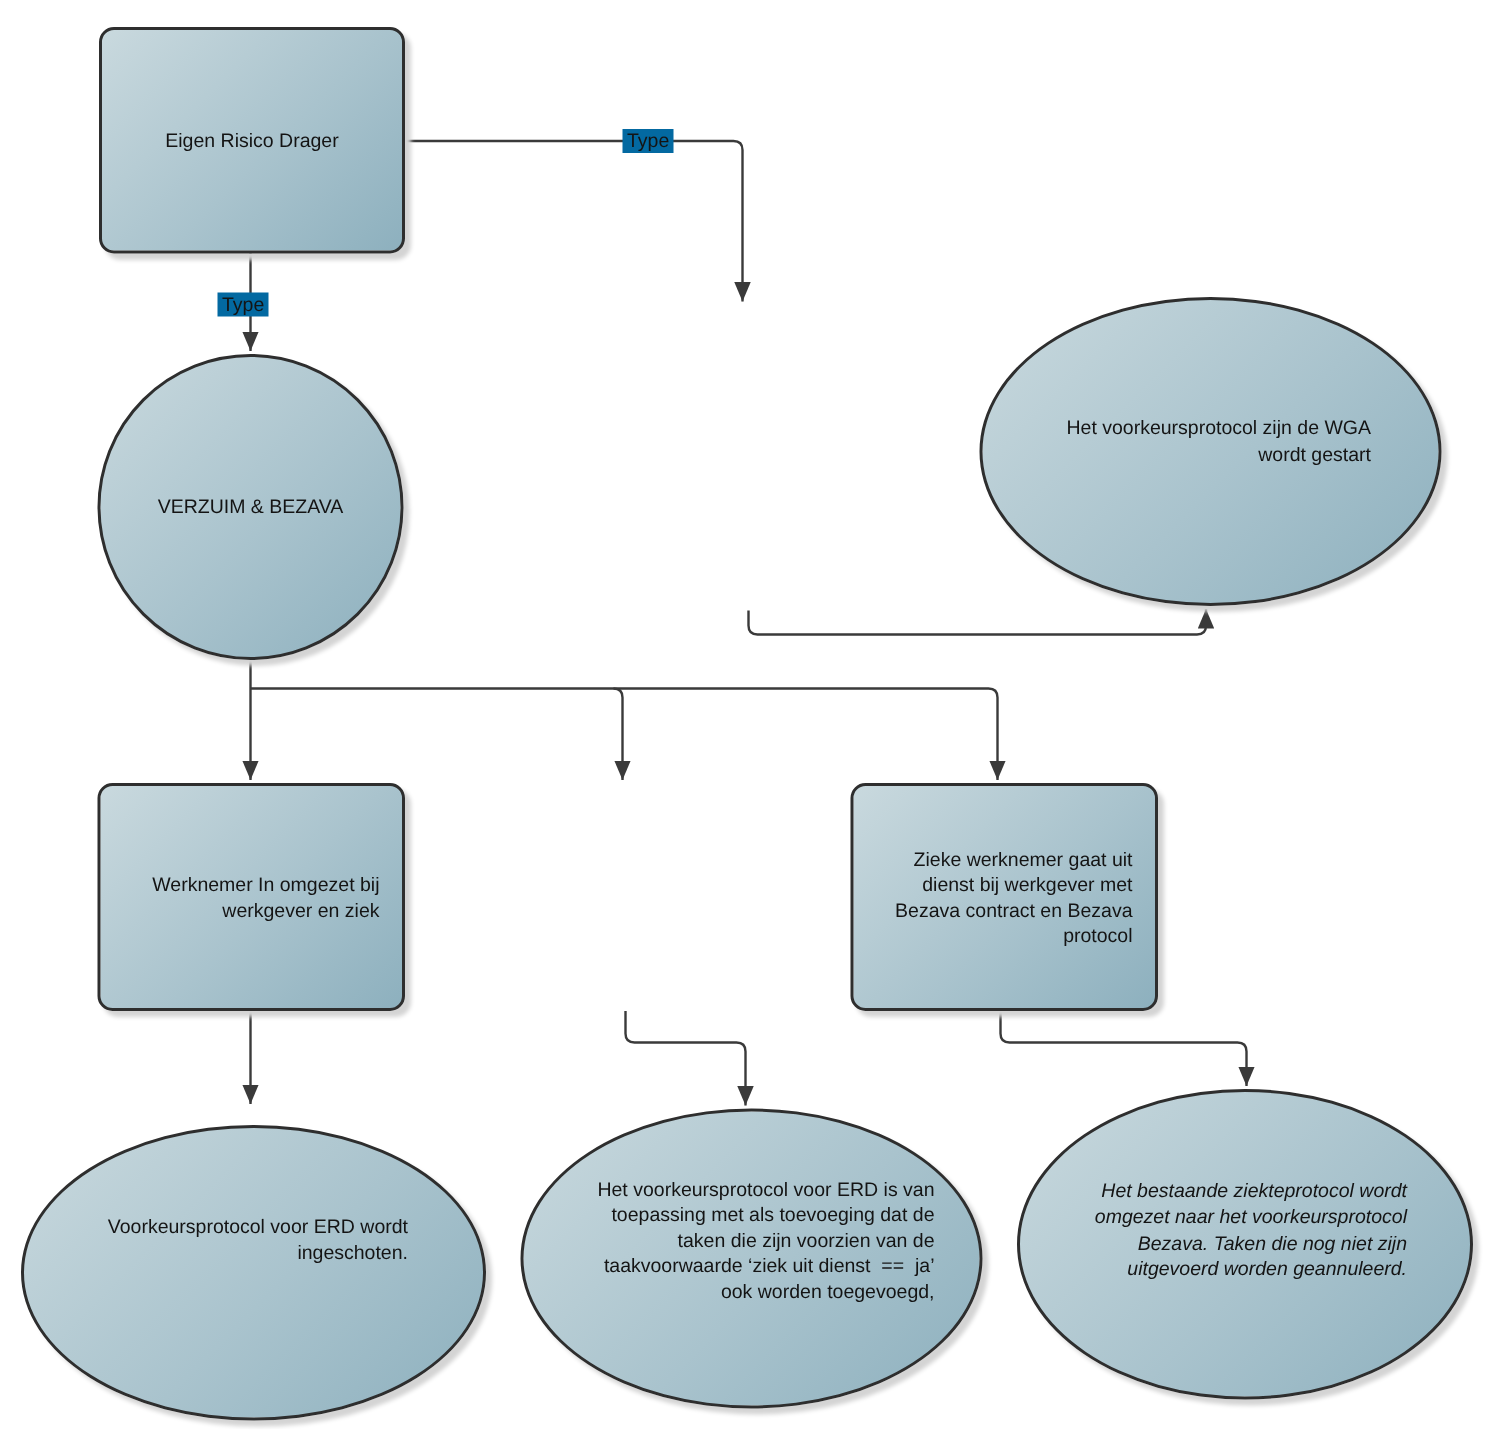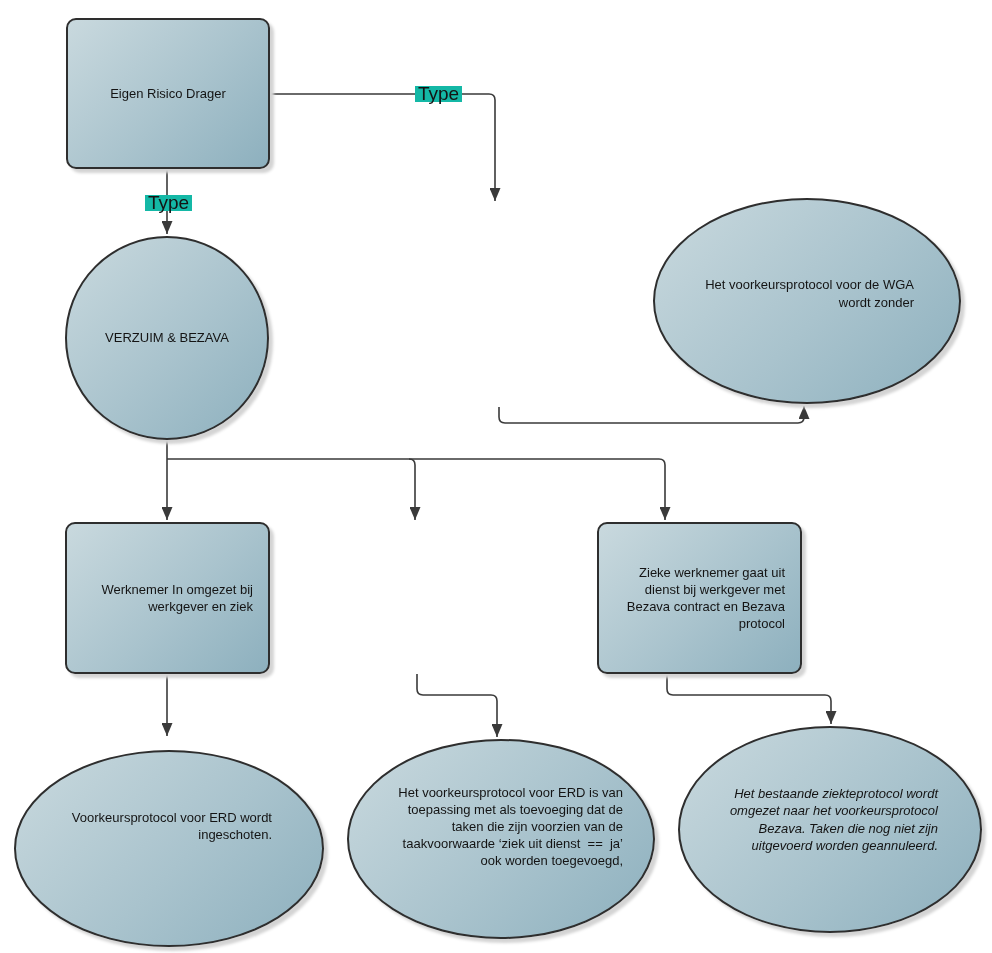--- a/index.html
+++ b/index.html
@@ -22,22 +22,22 @@
     box-shadow:4px 4px 3px #d4d4d4;
     color:#141414;
     font-size:13px; line-height:1.32;
     text-align:right;
   }
   .node-label { white-space:pre-wrap; }
   .rect  { border-radius:10px; }
   .round { border-radius:50%; }
   .edge-label {
     position:absolute; z-index:3;
-    background:#14b8a6;
-    font-size:19px; color:#141414;
+    background:#0369a1;
+    font-size:13px; color:#141414;
     padding:0 3px; line-height:16px;
   }
 </style>
 </head>
 <body>
 
 <div class="canvas">
 
   <svg class="connector-layer" width="992" height="953" viewBox="0 0 992 953">
     <defs>
@@ -61,29 +61,29 @@
   <div class="node rect" style="left:66px; top:18px; width:204px; height:151px; padding:0 20px;">
     <span class="node-label">Eigen Risico Drager</span>
   </div>
 
   <div class="node round" style="left:65px; top:236px; width:204px; height:204px; padding:0 18px;">
     <span class="node-label">VERZUIM &amp; BEZAVA</span>
   </div>
 
 
   <div class="node round" style="left:653px; top:198px; width:308px; height:206px; padding:0 45px 15px 45px;">
-    <span class="node-label">Het voorkeursprotocol voor de WGA wordt zonder</span>
+    <span class="node-label">Het voorkeursprotocol zijn de WGA wordt gestart</span>
   </div>
 
   <div class="node rect" style="left:65px; top:522px; width:205px; height:152px; padding:0 15px;">
     <span class="node-label">Werknemer In omgezet bij werkgever en ziek</span>
   </div>
 
 
-  <div class="node rect" style="left:597px; top:522px; width:205px; height:152px; padding:0 15px;">
+  <div class="node rect" style="left:567px; top:522px; width:205px; height:152px; padding:0 15px;">
     <span class="node-label">Zieke werknemer gaat uit dienst bij werkgever met Bezava contract en Bezava protocol</span>
   </div>
 
   <div class="node round" style="left:14px; top:750px; width:310px; height:197px; padding:0 50px 45px 50px;">
     <span class="node-label">Voorkeursprotocol voor ERD wordt ingeschoten.</span>
   </div>
 
   <div class="node round" style="left:347px; top:739px; width:308px; height:200px; padding:0 30px 25px 30px;">
     <span class="node-label">Het voorkeursprotocol voor ERD is van toepassing met als toevoeging dat de taken die zijn voorzien van de taakvoorwaarde ‘ziek uit dienst  ==  ja’ ook worden toegevoegd,</span>
   </div>

